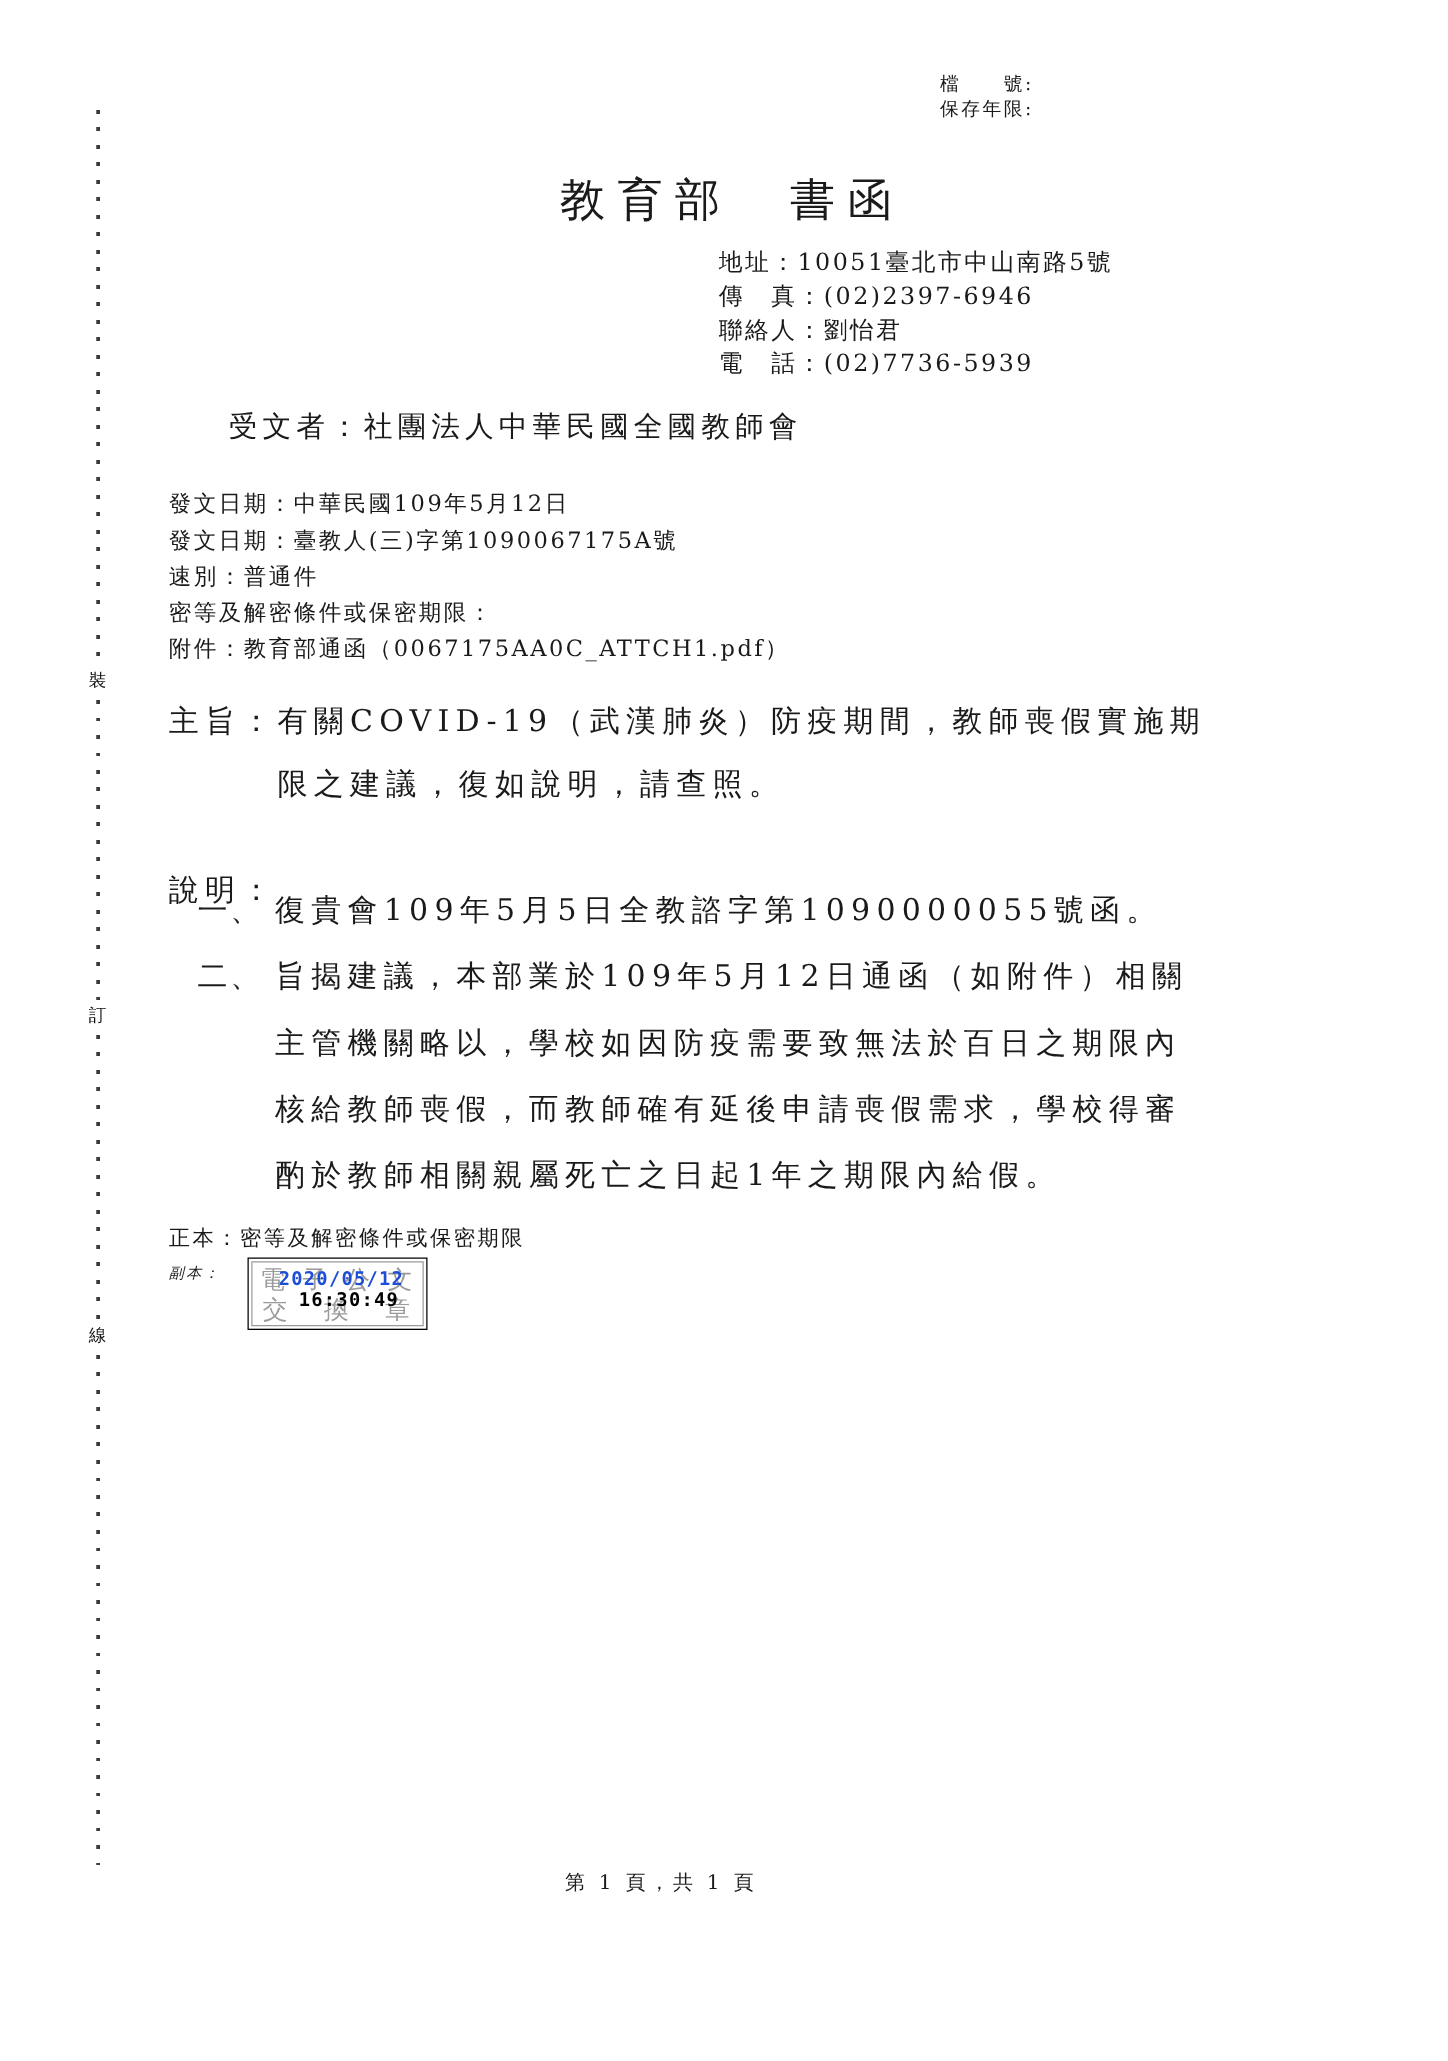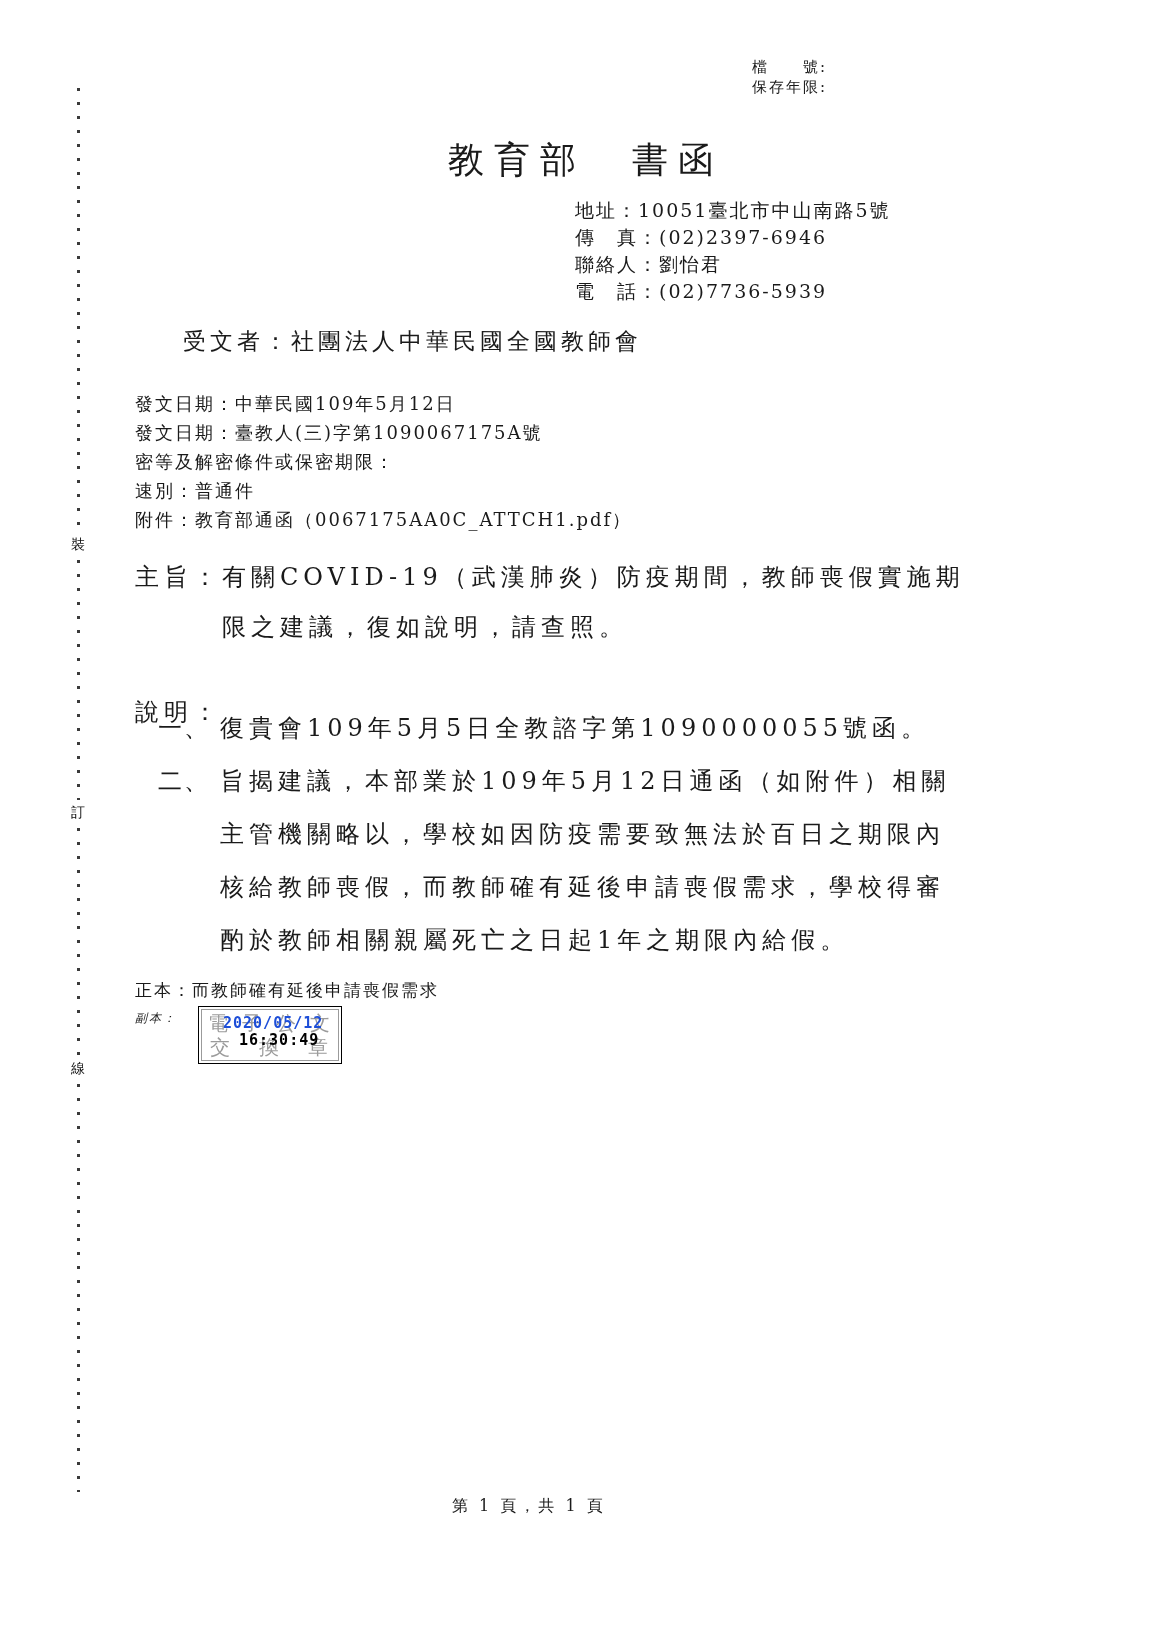--- a/index.html
+++ b/index.html
@@ -85,22 +85,22 @@
     <div>傳　真：(02)2397-6946</div>
     <div>聯絡人：劉怡君</div>
     <div>電　話：(02)7736-5939</div>
   </div>
 
   <div class="recipient">受文者：社團法人中華民國全國教師會</div>
 
   <div class="meta">
     <div>發文日期：中華民國109年5月12日</div>
     <div>發文日期：臺教人(三)字第1090067175A號</div>
+    <div>速別：普通件</div>
     <div>密等及解密條件或保密期限：</div>
-    <div>速別：普通件</div>
     <div>附件：教育部通函（0067175AA0C_ATTCH1.pdf）</div>
   </div>
 
   <div class="subject">
     <span class="lbl">主旨：</span>
     <span class="txt">有關COVID-19（武漢肺炎）防疫期間，教師喪假實施期限之建議，復如說明，請查照。</span>
   </div>
 
   <div class="expl-label">說明：</div>
 
@@ -108,21 +108,21 @@
     <div class="item">
       <span class="no">一、</span>
       <span class="txt">復貴會109年5月5日全教諮字第1090000055號函。</span>
     </div>
     <div class="item">
       <span class="no">二、</span>
       <span class="txt">旨揭建議，本部業於109年5月12日通函（如附件）相關主管機關略以，學校如因防疫需要致無法於百日之期限內核給教師喪假，而教師確有延後申請喪假需求，學校得審酌於教師相關親屬死亡之日起1年之期限內給假。</span>
     </div>
   </div>
 
-  <div class="original">正本：而教師確有延後申請喪假需求</div>
+  <div class="original">正本：密等及解密條件或保密期限</div>
   <div class="cc">副本：</div>
 
   <div class="stamp">
     <div class="stamp-row1">電子公文</div>
     <div class="stamp-row2">交換章</div>
     <div class="stamp-date">2020/05/12</div>
     <div class="stamp-time">16:30:49</div>
   </div>
 
   <div class="dotline" id="dl1"></div>

